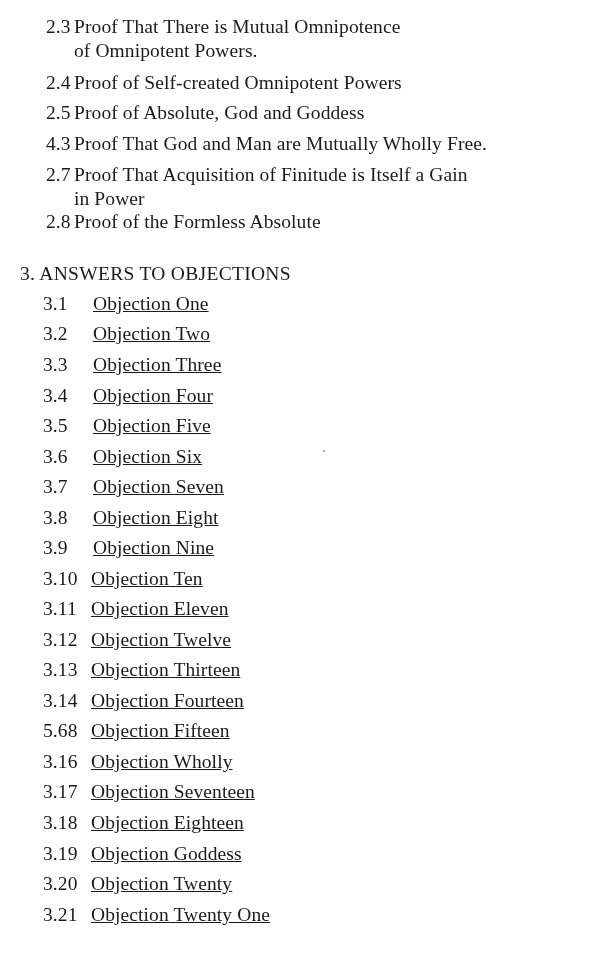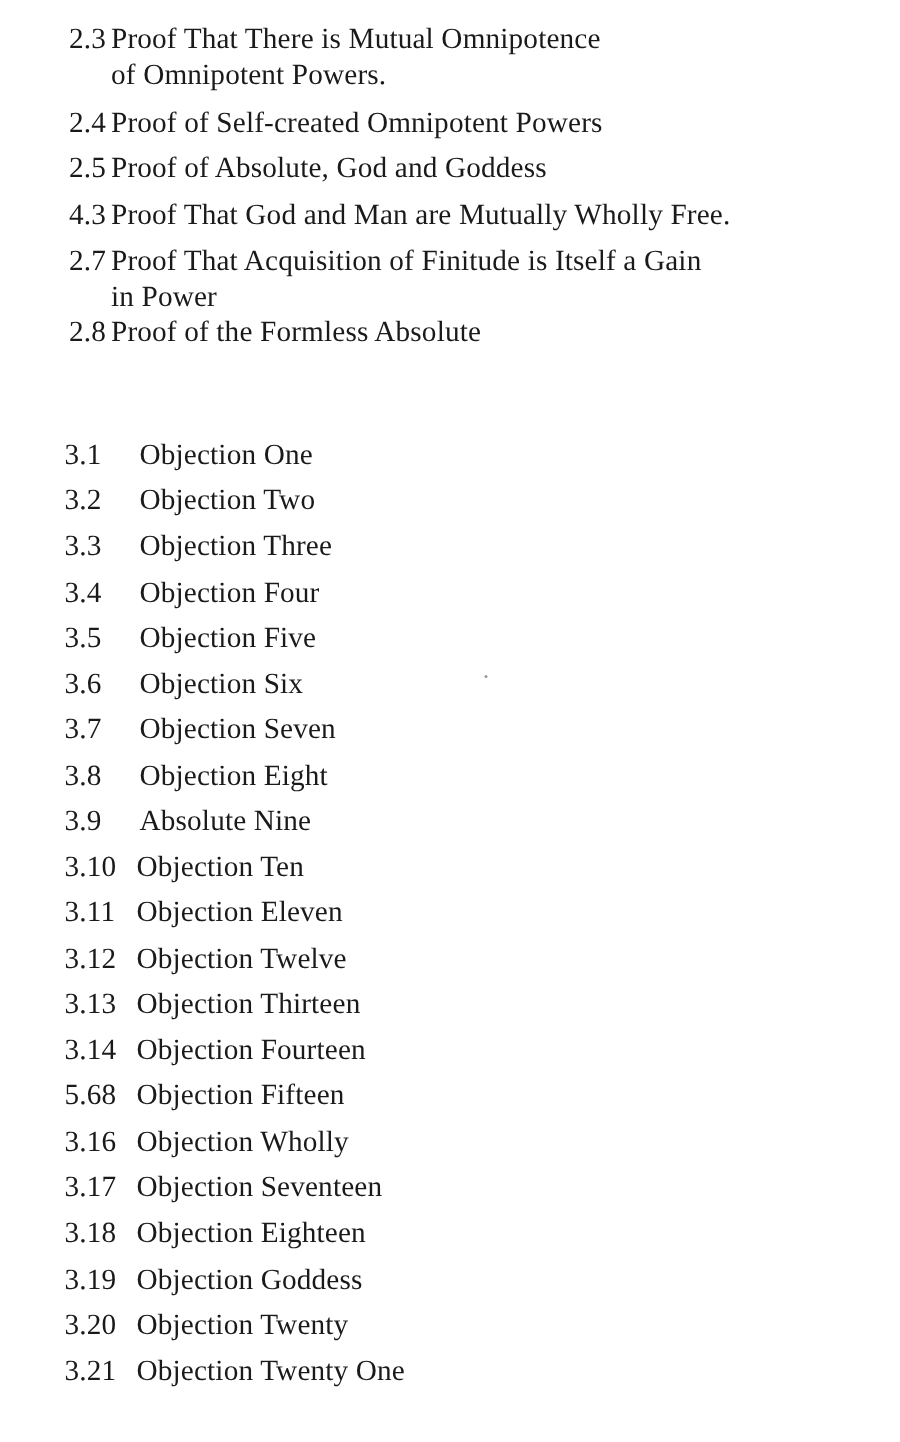--- a/index.html
+++ b/index.html
@@ -9,21 +9,21 @@
     color: #1a1a1a;
   }
   .page { position: absolute; left: 0; top: 0; width: 516px; height: 961px; }
   .entry { position: absolute; font-size: 19.5px; line-height: 24px; white-space: nowrap; letter-spacing: 0.1px; }
   .num { position: absolute; left: 0; top: 0; }
   .title { position: absolute; top: 0; }
   .sub2 .num { left: 46px; }
   .sub2 .title { left: 74px; }
   .heading { position: absolute; left: 20px; font-size: 19.5px; line-height: 24px; white-space: nowrap; letter-spacing: 0.3px; }
   .sub3 .num { left: 43px; }
-  .sub3 .title { left: 93px; }
+  .sub3 .title { left: 93px; text-decoration: underline; }
   .sub3.wide .title { left: 91px; }
   .speck { position: absolute; left: 323px; top: 450px; width: 2px; height: 2px; background: #999; border-radius: 1px; }
 </style>
 </head>
 <body>
 
 <div class="page">
 
   <div>
     <div class="entry sub2" style="top:15px;">
@@ -47,20 +47,21 @@
       <span class="num">2.7</span>
       <span class="title">Proof That Acquisition of Finitude is Itself a Gain</span>
       <span class="title" style="top:24px;">in Power</span>
     </div>
     <div class="entry sub2" style="top:210px;">
       <span class="num">2.8</span>
       <span class="title">Proof of the Formless Absolute</span>
     </div>
   </div>
 
+  <div class="heading" style="top:262px;">3. ANSWERS TO OBJECTIONS</div>
 
   <div>
     <div class="entry sub3" style="top:292px;">
       <span class="num">3.1</span>
       <span class="title">Objection One</span>
     </div>
     <div class="entry sub3" style="top:322px;">
       <span class="num">3.2</span>
       <span class="title">Objection Two</span>
     </div>
@@ -83,21 +84,21 @@
     <div class="entry sub3" style="top:475px;">
       <span class="num">3.7</span>
       <span class="title">Objection Seven</span>
     </div>
     <div class="entry sub3" style="top:506px;">
       <span class="num">3.8</span>
       <span class="title">Objection Eight</span>
     </div>
     <div class="entry sub3" style="top:536px;">
       <span class="num">3.9</span>
-      <span class="title">Absolute Nine</span>
+      <span class="title">Objection Nine</span>
     </div>
     <div class="entry sub3 wide" style="top:567px;">
       <span class="num">3.10</span>
       <span class="title">Objection Ten</span>
     </div>
     <div class="entry sub3 wide" style="top:597px;">
       <span class="num">3.11</span>
       <span class="title">Objection Eleven</span>
     </div>
     <div class="entry sub3 wide" style="top:628px;">

